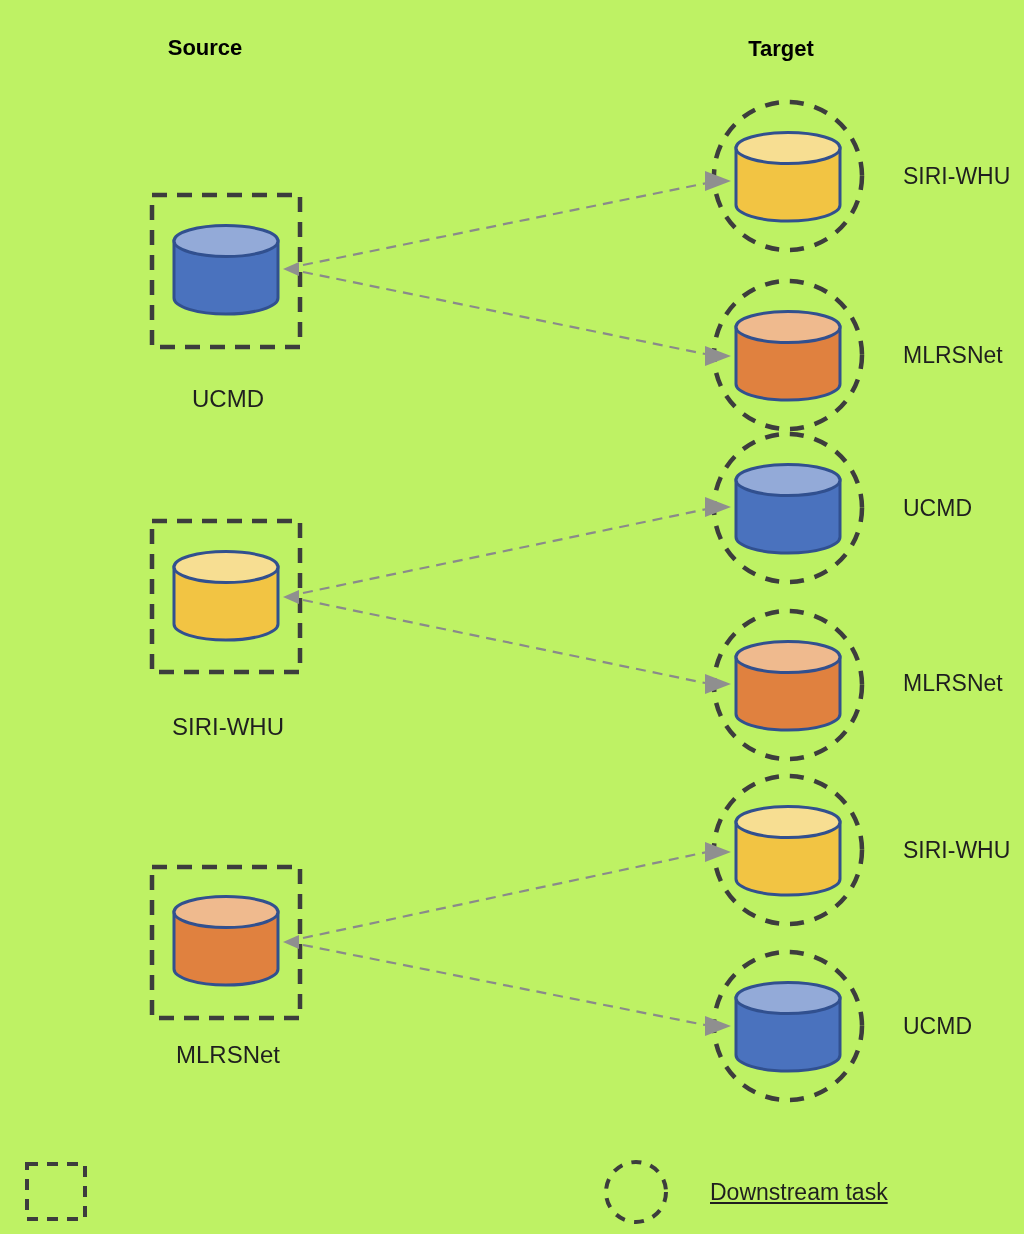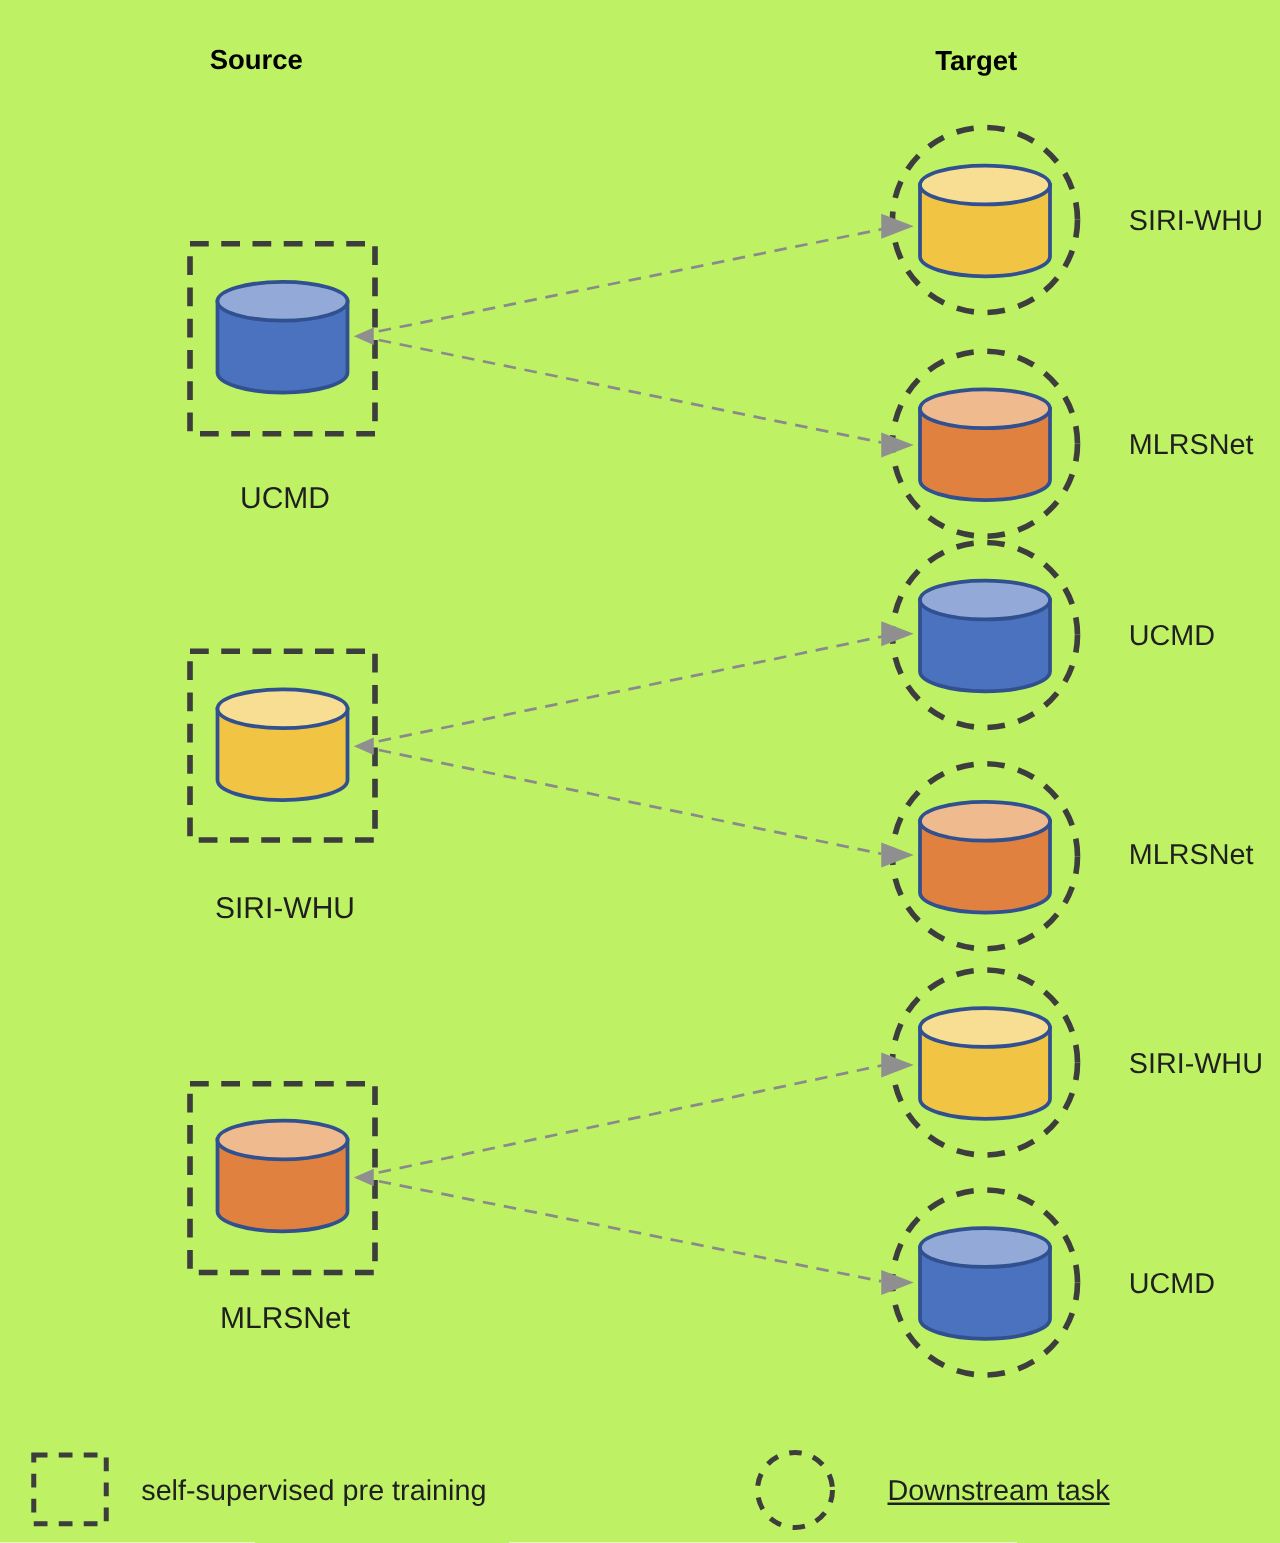--- a/index.html
+++ b/index.html
@@ -166,16 +166,15 @@
   <div class="label center160" style="left:148px; top:713px; font-size:24px;">SIRI-WHU</div>
   <div class="label center160" style="left:148px; top:1041px; font-size:24px;">MLRSNet</div>
 
   <div class="label" style="left:903px; top:162px;">SIRI-WHU</div>
   <div class="label" style="left:903px; top:341px;">MLRSNet</div>
   <div class="label" style="left:903px; top:494px;">UCMD</div>
   <div class="label" style="left:903px; top:669px;">MLRSNet</div>
   <div class="label" style="left:903px; top:836px;">SIRI-WHU</div>
   <div class="label" style="left:903px; top:1012px;">UCMD</div>
 
-  <div class="label" style="left:113px; top:1178px;">self-supervised pre training</div>
   <div class="label" style="left:710px; top:1178px;text-decoration:underline;">Downstream task</div>
 
 </div>
 
 </body></html>

